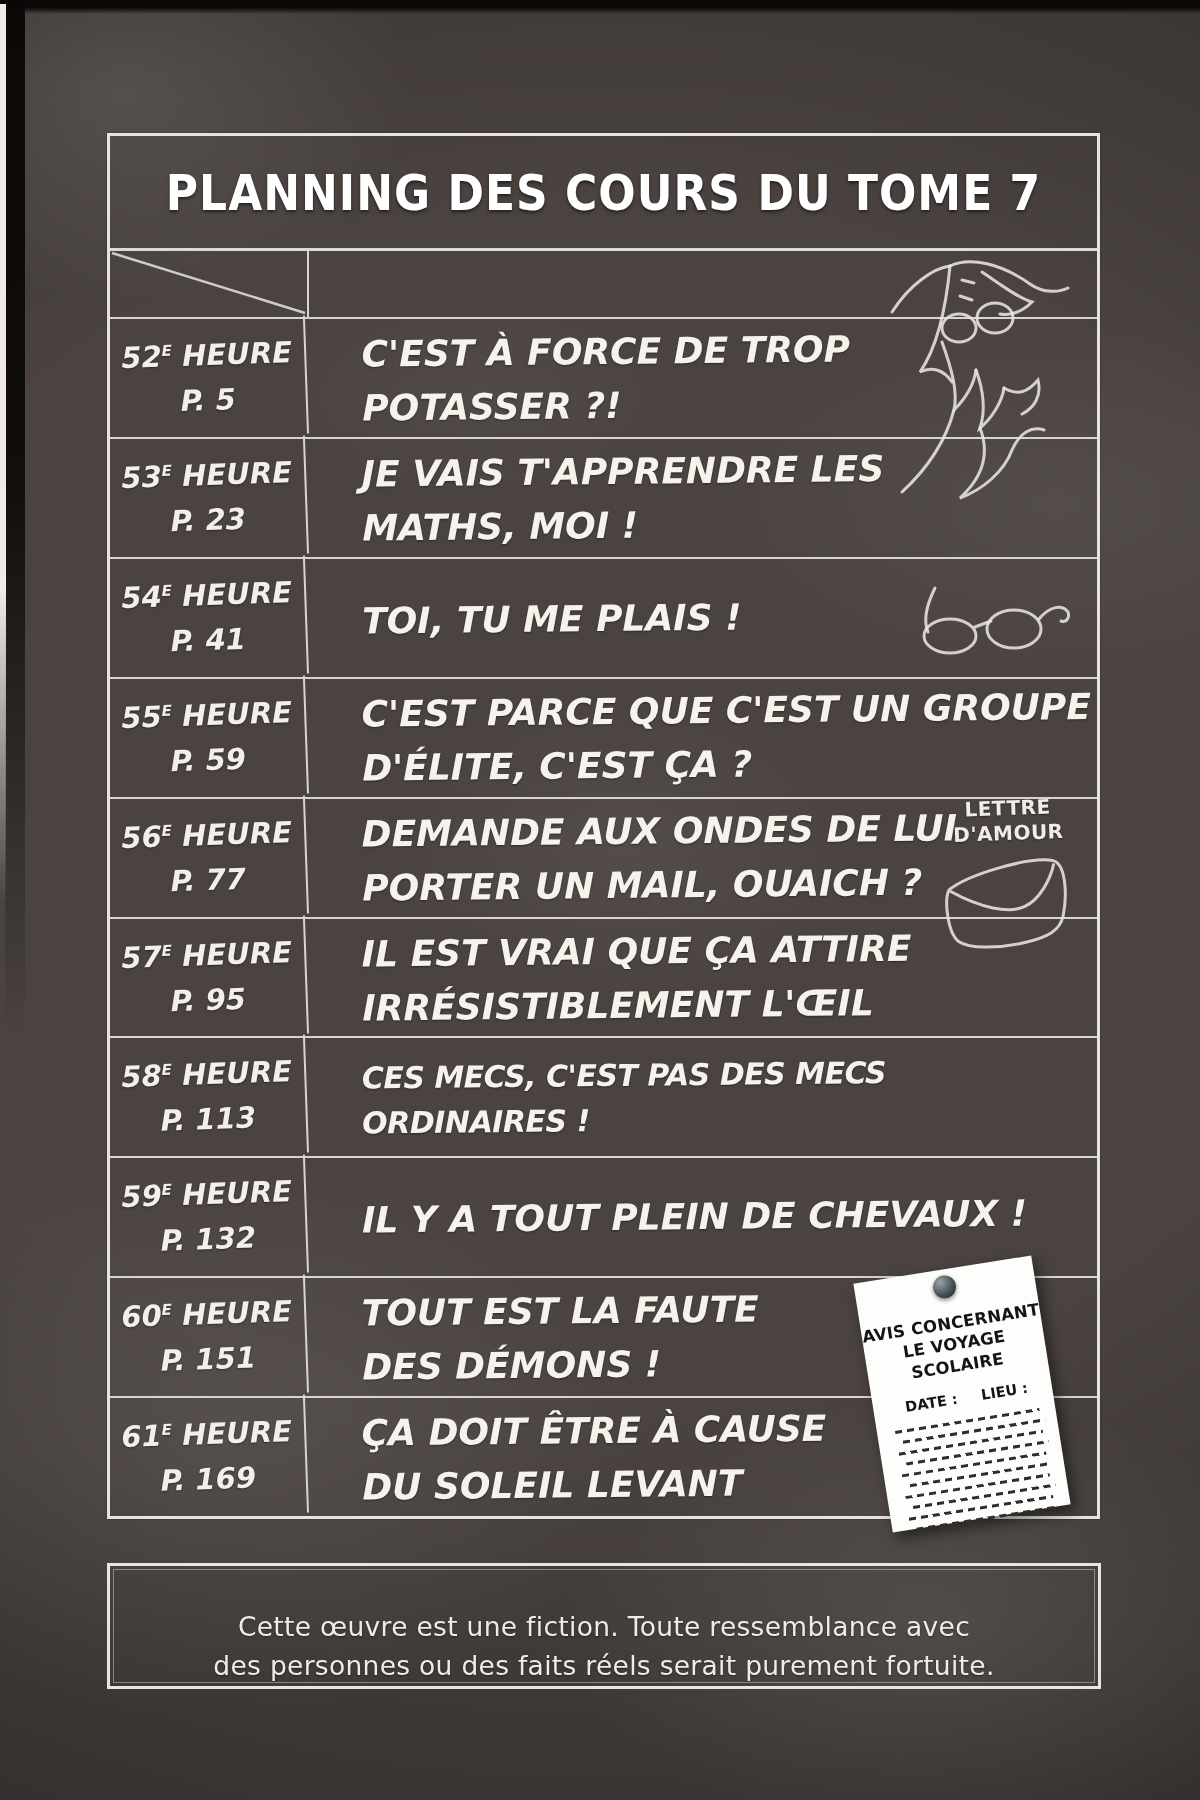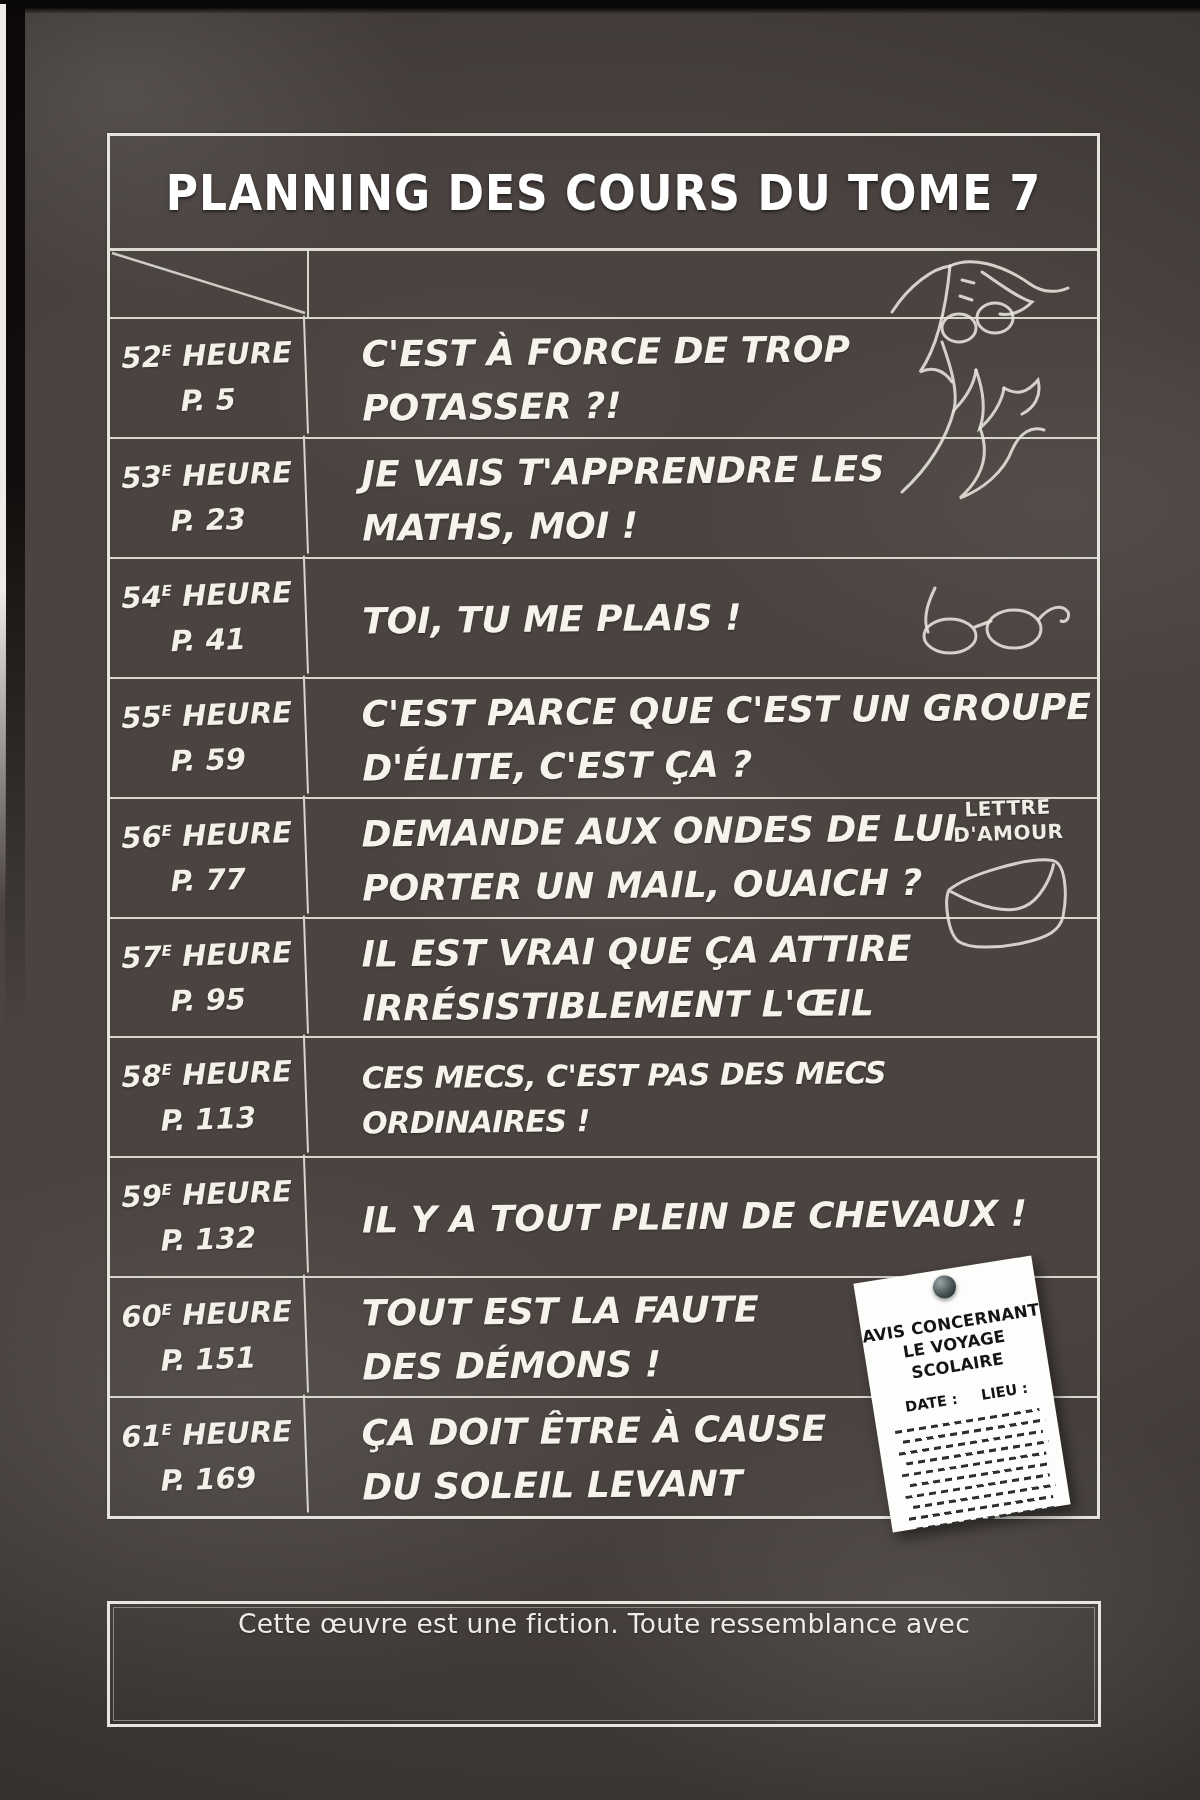--- a/index.html
+++ b/index.html
@@ -93,23 +93,23 @@
   }
   .note-dashes{margin-top:14px;}
   .note-dash{
     height:3px;margin:8px 16px 0 18px;
     background-image:repeating-linear-gradient(90deg,#2e2e2e 0 7px,transparent 7px 12px);
   }
   .note-dash:nth-child(even){margin-left:24px;margin-right:12px;}
 
   
   .disclaimer{
-    position:absolute;left:107px;top:1601px;width:994px;height:126px;
+    position:absolute;left:107px;top:1563px;width:994px;height:126px;
     border:3px solid #e9e6e0;box-sizing:border-box;
-    display:flex;flex-direction:column;align-items:center;justify-content:space-between;
+    display:flex;flex-direction:column;align-items:center;justify-content:flex-end;
   }
   .disclaimer::after{
     content:"";position:absolute;inset:3px;border:1px solid rgba(214,210,204,.5);
     pointer-events:none;
   }
   .disclaimer div{
     color:#efece6;font-size:26.5px;line-height:1.5;letter-spacing:.3px;
     text-shadow:0 1px 2px rgba(0,0,0,.4);
   }
 </style>
@@ -298,15 +298,16 @@
       <div class="note-dash"></div>
       <div class="note-dash"></div>
       <div class="note-dash"></div>
       <div class="note-dash"></div>
       <div class="note-dash"></div>
     </div>
   </div>
 
   <div class="disclaimer">
     <div>Cette œuvre est une fiction. Toute ressemblance avec</div>
+    <div>des personnes ou des faits réels serait purement fortuite.</div>
   </div>
 
 </div>
 
 </body></html>

